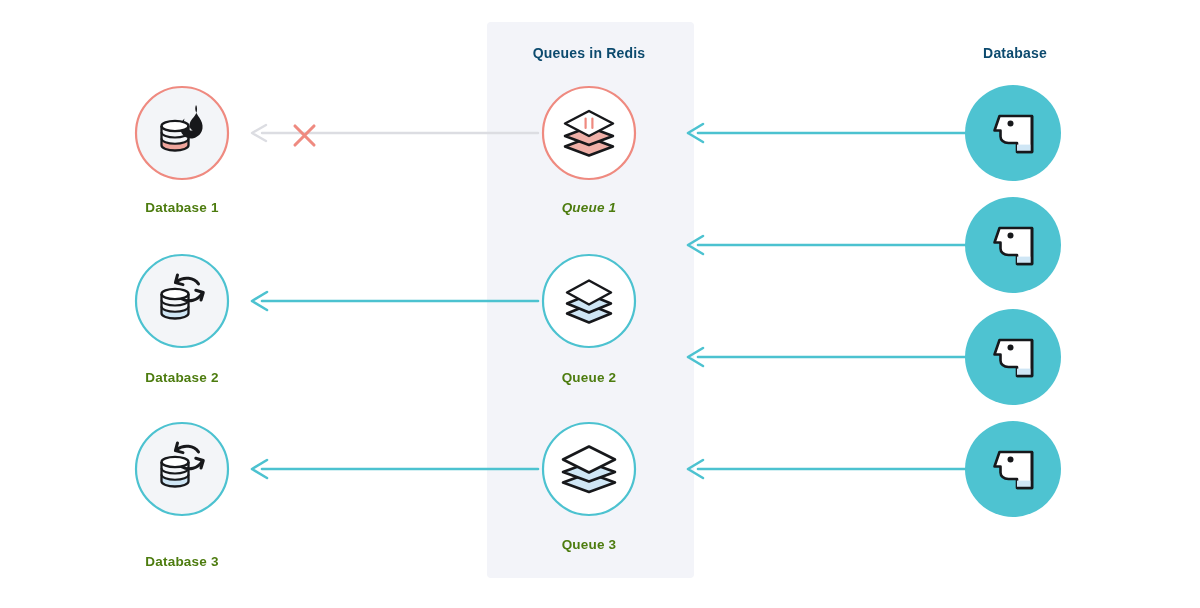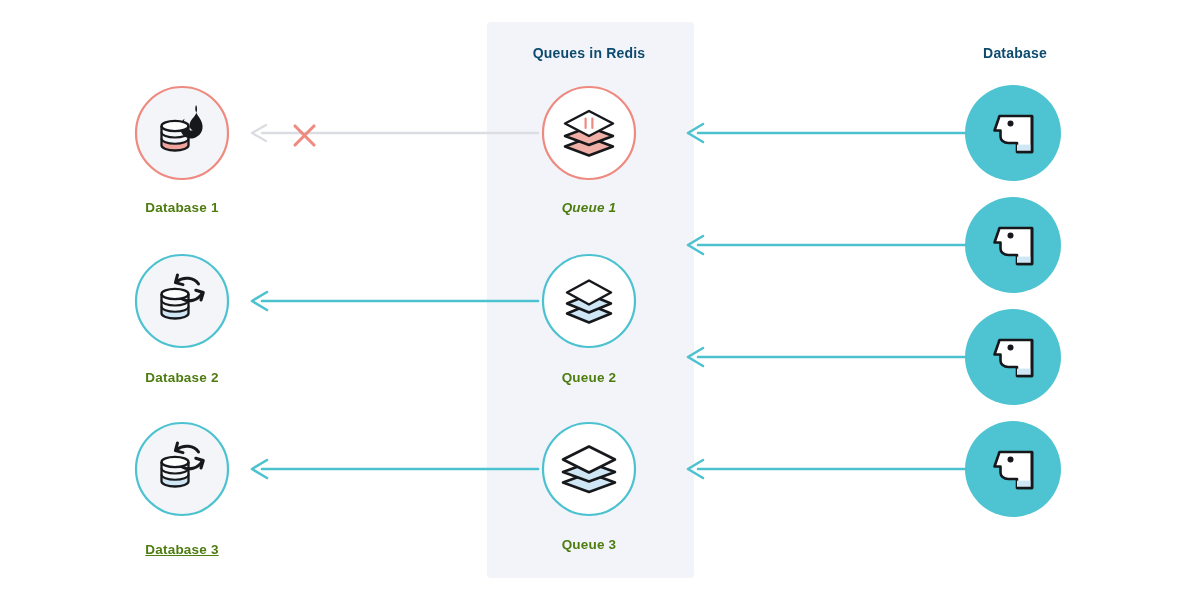--- a/index.html
+++ b/index.html
@@ -154,21 +154,21 @@
         <path d="M68.0 40.5 c-4.0 6.9 -13.0 9.3 -20.4 5.2" fill="none" stroke="#17181b" stroke-width="3.0" stroke-linecap="round"></path>
         <path d="M67.0 47.0 L69.3 39.5 L61.8 37.2" fill="none" stroke="#17181b" stroke-width="3.0" stroke-linecap="round" stroke-linejoin="round"></path>
         <path d="M27.5 41 a13.5 5.2 0 1 1 27 0 a13.5 5.2 0 1 1 -27 0 z" fill="#ffffff" stroke="#17181b" stroke-width="2.3" stroke-linejoin="round"></path>
         <path d="M27.5 53.5 v6.5 a13.5 5.2 0 0 0 27 0 v-6.5 a13.5 5.2 0 0 1 -27 0 z" fill="#cfe6f5"></path>
         <path d="M27.5 41 v19.3 a13.5 5.2 0 0 0 27 0 V41" fill="none" stroke="#17181b" stroke-width="2.3" stroke-linejoin="round"></path>
         <path d="M27.5 47.3 a13.5 5.2 0 0 0 27 0" fill="none" stroke="#17181b" stroke-width="2.1"></path>
         <path d="M27.5 53.6 a13.5 5.2 0 0 0 27 0" fill="none" stroke="#17181b" stroke-width="2.1"></path>
       </g>
     </svg>
   </div>
-  <div class="node-label" style="left:182px;top:542px;text-decoration:underline;">Database 3</div>
+  <div class="node-label" style="left:182px;top:554px;">Database 3</div>
 
   <div class="node" style="left:589px;top:133px;">
     <svg viewBox="0 0 96 96">
       <circle cx="48" cy="48" r="46" fill="#ffffff" stroke="#ef8a80" stroke-width="2.2"></circle>
       <g>
 
         <path d="M48 52.5 L24 61.5 L48 70.5 L72 61.5 Z" fill="#f0b0a8" stroke="#17181b" stroke-width="2.5" stroke-linejoin="round"></path>
 
         <path d="M48 42.0 L24 51.0 L48 60.0 L72 51.0 Z" fill="#f0b0a8" stroke="#17181b" stroke-width="2.5" stroke-linejoin="round"></path>
 

